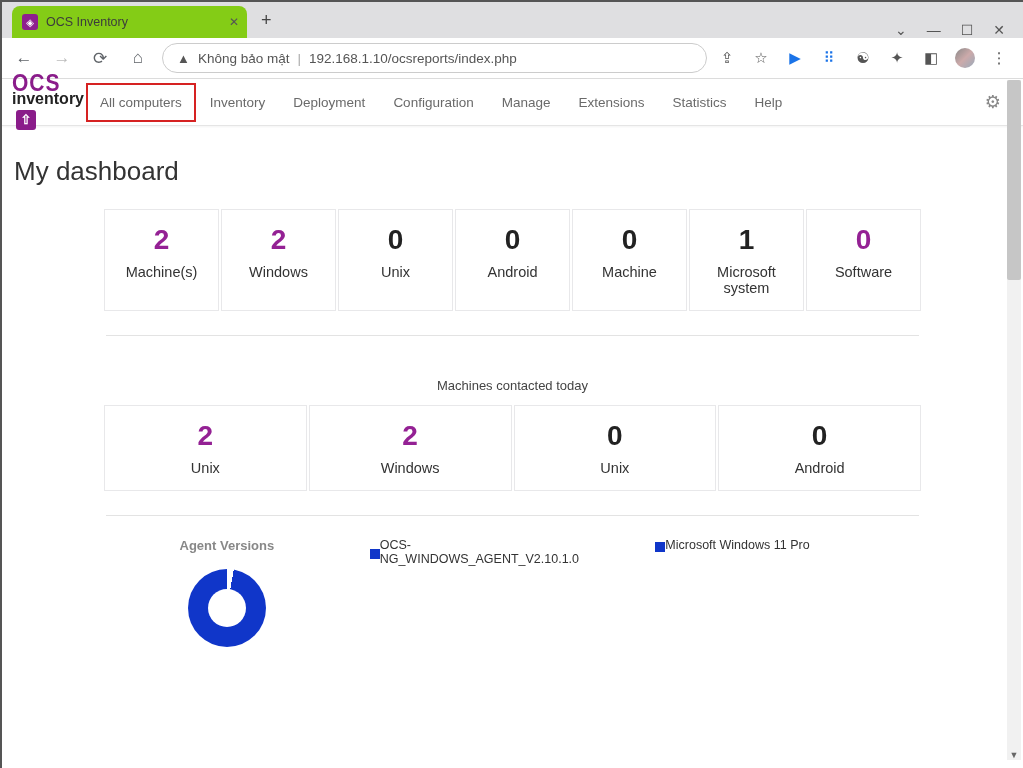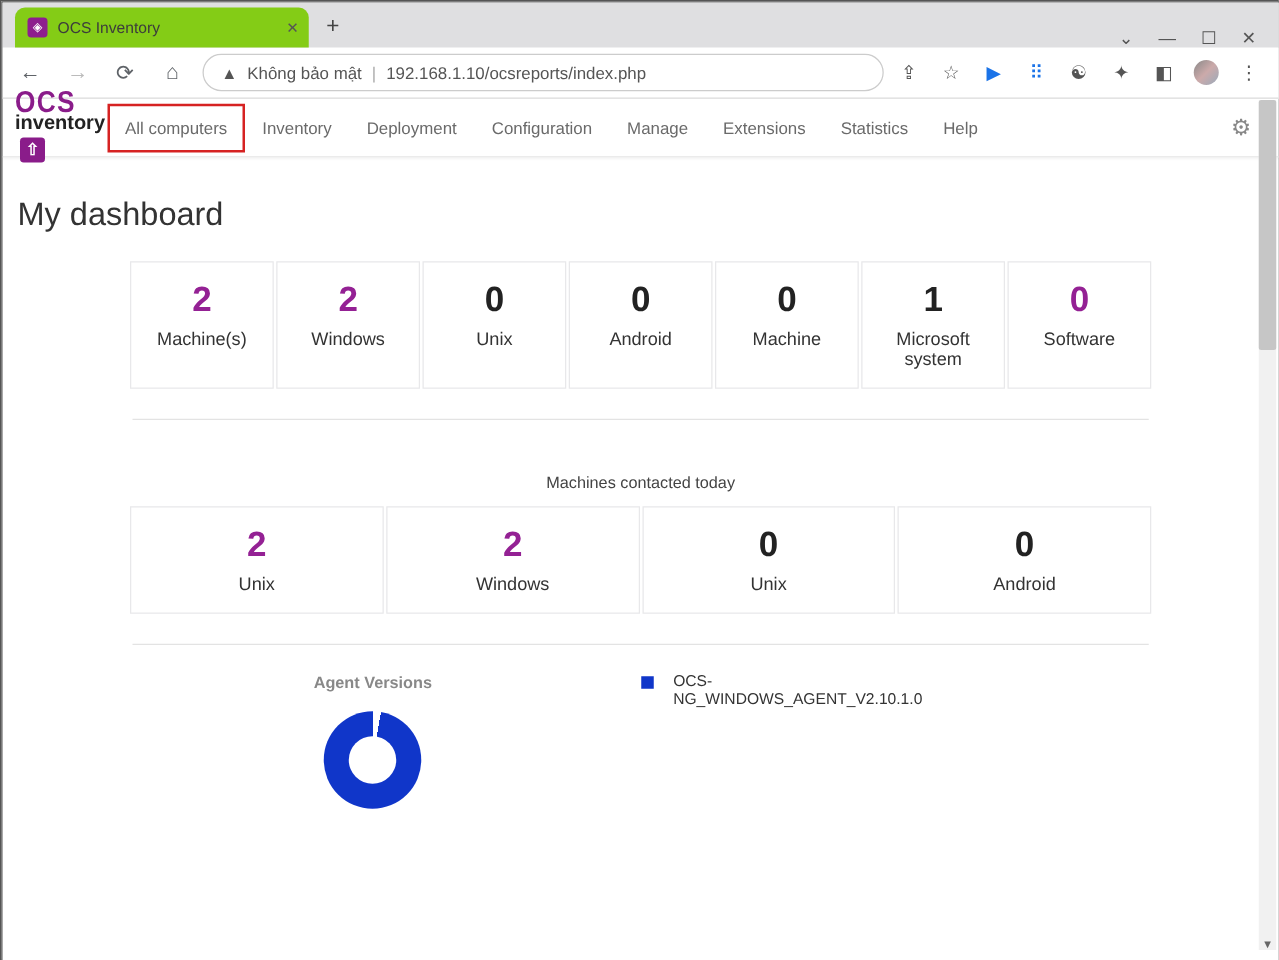--- a/index.html
+++ b/index.html
@@ -114,21 +114,21 @@
   }
   .card .num { font-size:28px; font-weight:700; margin-bottom:8px;}
   .card .num.c-purple{color:#942194;}
   .card .num.c-black{color:#222;}
   .card .lbl{font-size:14.5px;color:#333;}
   hr.sep-line{border:none;border-top:1px solid #e3e3e3;margin: 24px 92px 42px;}
   
   .stats-row {display:flex;justify-content:space-around;padding:0 70px;margin-top:4px;}
   .stat-block{text-align:center;flex:1;}
   .stat-label{font-size:13px;color:#888;font-weight:600;margin-bottom:16px;}
-  .legend {font-size:12.5px;color:#333;text-align:left;display:flex;align-items:flex-start;gap:16px;max-width:190px;}
+  .legend {font-size:12.5px;color:#333;text-align:left;display:flex;align-items:center;gap:0;max-width:190px;}
   .legend-sq{display:inline-block;width:10px;height:10px;background:#1036c9;flex:none;margin-top:3px;}
   .donut{
     width:78px;height:78px;border-radius:50%;
     background: conic-gradient(#fff 0deg 10deg, #1036c9 10deg 360deg);
     margin:16px auto 0;
     position:relative;
   }
   .donut::after{
     content:"";position:absolute;inset:20px;background:#fff;border-radius:50%;
   }
@@ -265,20 +265,26 @@
     <div class="stat-block">
       <div class="stat-label">Agent Versions</div>
       <div class="donut"></div>
     </div>
     <div class="stat-block" style="text-align:left">
       <div class="legend">
         <span class="legend-sq"></span>
         <span>OCS-NG_WINDOWS_AGENT_V2.10.1.0</span>
       </div>
     </div>
+    <div class="stat-block" style="text-align:left">
+      <div class="legend">
+        <span class="legend-sq"></span>
+        <span>Microsoft Windows 11 Pro</span>
+      </div>
+    </div>
   </div>
 </div>
 
 <div class="scrollbar">
   <div class="scroll-arrow sa-top">▲</div>
   <div class="thumb"></div>
   <div class="scroll-arrow sa-bot">▼</div>
 </div>
 
 </body></html>

